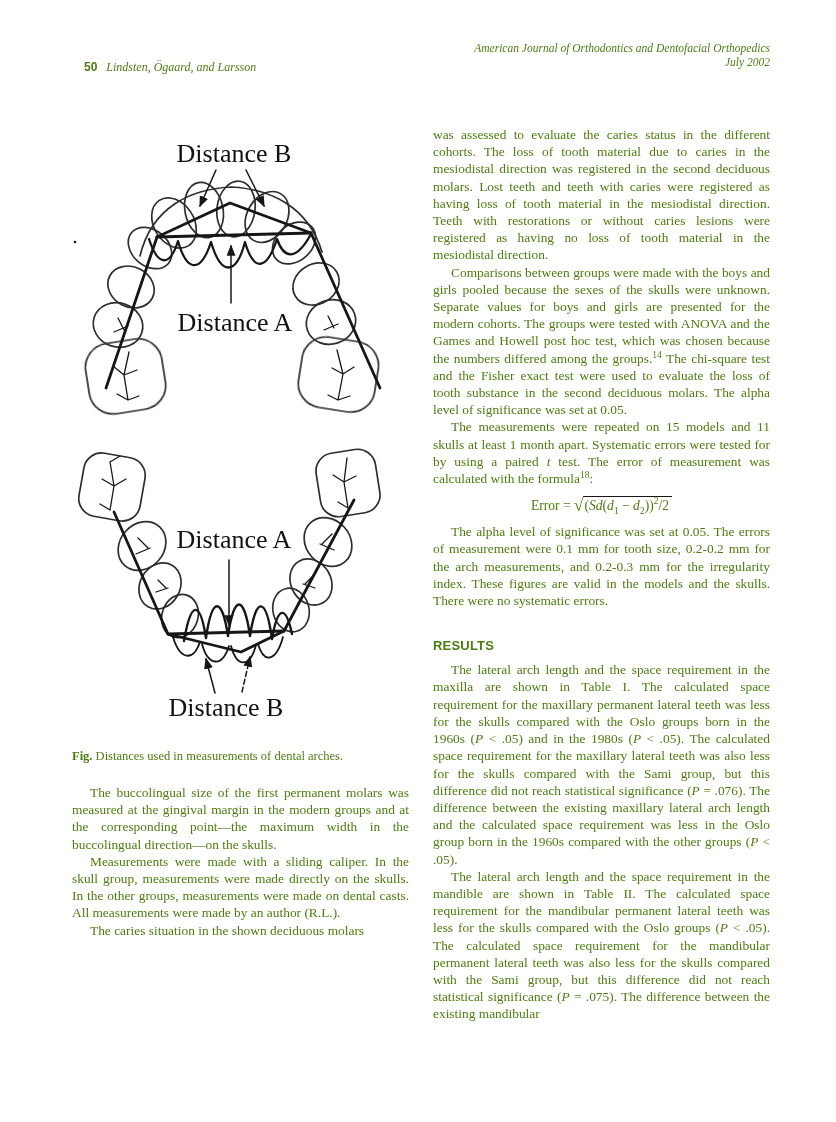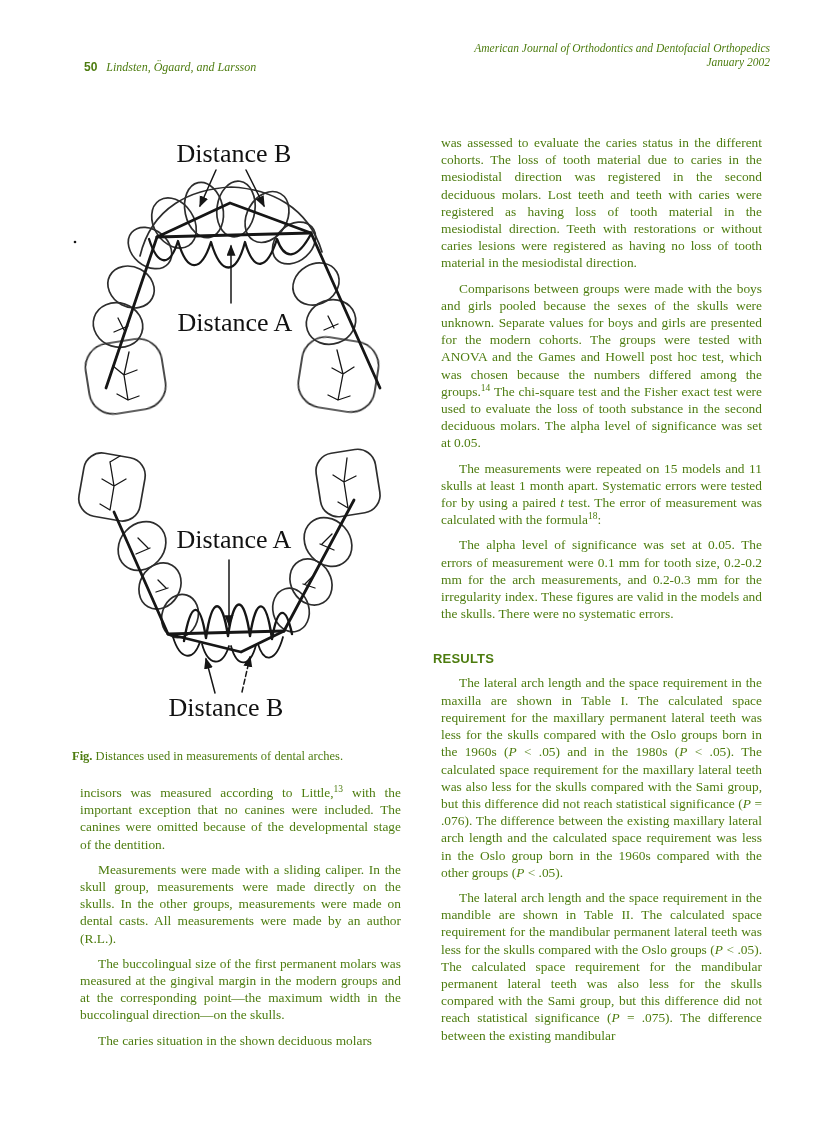--- a/index.html
+++ b/index.html
@@ -15,21 +15,21 @@
   
   .hdr-left{position:absolute;left:84px;top:60px;font-size:12px;white-space:nowrap;}
   .hdr-left .pgnum{font-family:"Liberation Sans",sans-serif;font-weight:bold;font-style:normal;margin-right:9px;font-size:12px;}
   .hdr-left .authors{font-style:italic;}
   .hdr-right{position:absolute;right:66px;top:41px;text-align:right;font-style:italic;font-size:11.5px;line-height:14px;}
   
   .col{position:absolute;width:337px;}
   .col-left{left:72px;top:128px;}
   .col-right{left:433px;top:126px;}
   .bodytext p{
-    margin:8px;
+    margin:0;
     font-size:13.4px;line-height:17.2px;
     text-align:justify;
   }
   .bodytext p.indent{text-indent:18px;}
   .bodytext sup{font-size:9.5px;line-height:0;vertical-align:super;}
   
   .figure-svg{display:block;}
   .caption{
     margin-top:6px;
     font-family:Liberation Serif, serif;
@@ -61,21 +61,21 @@
 </head>
 <body>
 
 <div class="page">
 
   <div class="hdr-left">
     <span class="pgnum">50</span><span class="authors">Lindsten, Ögaard, and Larsson</span>
   </div>
   <div class="hdr-right">
     <div>American Journal of Orthodontics and Dentofacial Orthopedics</div>
-    <div>January 2002</div>
+    <div>July 2002</div>
   </div>
 
   <div class="col col-left">
 
     <svg class="figure-svg" width="337" height="614" viewBox="84 128 337 614" fill="none" stroke="#161616" stroke-linecap="round" stroke-linejoin="round">
       <defs>
         <marker id="ah" markerWidth="9" markerHeight="8" refX="6.5" refY="3" orient="auto">
           <path d="M0,0 L7.5,3 L0,6 z" fill="#161616" stroke="none"></path>
         </marker>
       </defs>
@@ -163,32 +163,34 @@
         <g stroke-width="1.5">
           <path d="M227,693 L218,659" marker-end="url(#ah)"></path>
           <path d="M254,692 L262,657" stroke-dasharray="5,3" marker-end="url(#ah)"></path>
         </g>
       </g>
     </svg>
 
     <div class="caption"><b>Fig.</b><span> Distances used in measurements of dental arches.</span></div>
 
     <div class="bodytext left-body">
-      <p><span>incisors was measured according to Little,</span><sup>13</sup><span> with the important exception that no canines were included. The canines were omitted because of the developmental stage of the dentition.</span></p>
+      <p class="indent"><span>The buccolingual size of the first permanent molars was measured at the gingival margin in the modern groups and at the corresponding point—the maximum width in the buccolingual direction—on the skulls.</span></p>
       <p class="indent"><span>Measurements were made with a sliding caliper. In the skull group, measurements were made directly on the skulls. In the other groups, measurements were made on dental casts. All measurements were made by an author (R.L.).</span></p>
-      <p class="indent"><span>The buccolingual size of the first permanent molars was measured at the gingival margin in the modern groups and at the corresponding point—the maximum width in the buccolingual direction—on the skulls.</span></p>
       <p class="indent"><span>The caries situation in the shown deciduous molars</span></p>
     </div>
   </div>
 
   <div class="col col-right bodytext">
     <p><span>was assessed to evaluate the caries status in the different cohorts. The loss of tooth material due to caries in the mesiodistal direction was registered in the second deciduous molars. Lost teeth and teeth with caries were registered as having loss of tooth material in the mesiodistal direction. Teeth with restorations or without caries lesions were registered as having no loss of tooth material in the mesiodistal direction.</span></p>
     <p class="indent"><span>Comparisons between groups were made with the boys and girls pooled because the sexes of the skulls were unknown. Separate values for boys and girls are presented for the modern cohorts. The groups were tested with ANOVA and the Games and Howell post hoc test, which was chosen because the numbers differed among the groups.</span><sup>14</sup><span> The chi-square test and the Fisher exact test were used to evaluate the loss of tooth substance in the second deciduous molars. The alpha level of significance was set at 0.05.</span></p>
     <p class="indent"><span>The measurements were repeated on 15 models and 11 skulls at least 1 month apart. Systematic errors were tested for by using a paired </span><i>t</i><span> test. The error of measurement was calculated with the formula</span><sup>18</sup><span>:</span></p>
 
+    <div class="formula">
+      <span>Error = </span><span class="radical">√</span><span class="radicand"><span>(</span><i>Sd</i><span>(</span><i>d</i><sub>1</sub><span> − </span><i>d</i><sub>2</sub><span>))</span><sup>2</sup><span>/2</span></span>
+    </div>
 
     <p class="indent"><span>The alpha level of significance was set at 0.05. The errors of measurement were 0.1 mm for tooth size, 0.2-0.2 mm for the arch measurements, and 0.2-0.3 mm for the irregularity index. These figures are valid in the models and the skulls. There were no systematic errors.</span></p>
 
     <div class="section-heading">RESULTS</div>
 
     <p class="indent"><span>The lateral arch length and the space requirement in the maxilla are shown in Table I. The calculated space requirement for the maxillary permanent lateral teeth was less for the skulls compared with the Oslo groups born in the 1960s (</span><i>P</i><span> &lt; .05) and in the 1980s (</span><i>P</i><span> &lt; .05). The calculated space requirement for the maxillary lateral teeth was also less for the skulls compared with the Sami group, but this difference did not reach statistical significance (</span><i>P</i><span> = .076). The difference between the existing maxillary lateral arch length and the calculated space requirement was less in the Oslo group born in the 1960s compared with the other groups (</span><i>P</i><span> &lt; .05).</span></p>
     <p class="indent"><span>The lateral arch length and the space requirement in the mandible are shown in Table II. The calculated space requirement for the mandibular permanent lateral teeth was less for the skulls compared with the Oslo groups (</span><i>P</i><span> &lt; .05). The calculated space requirement for the mandibular permanent lateral teeth was also less for the skulls compared with the Sami group, but this difference did not reach statistical significance (</span><i>P</i><span> = .075). The difference between the existing mandibular</span></p>
   </div>
 
 </div>

